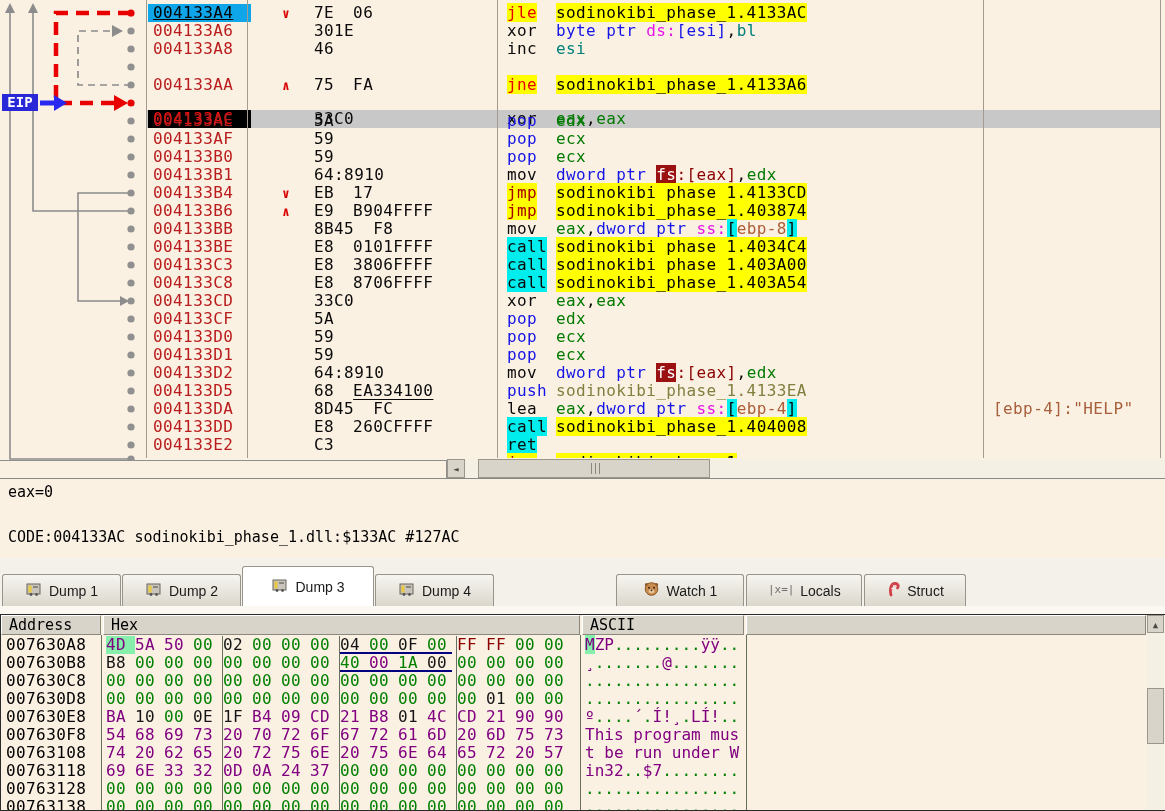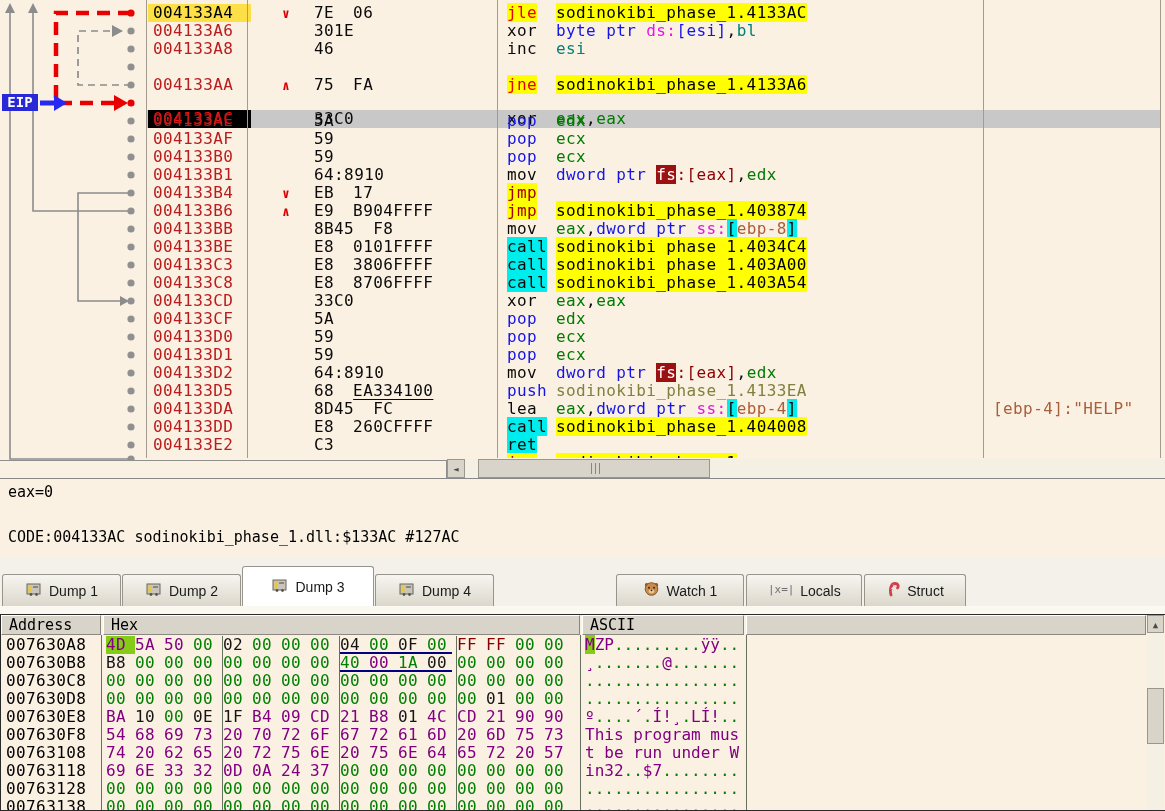--- a/index.html
+++ b/index.html
@@ -6,21 +6,21 @@
   body{width:1165px;height:811px;position:relative;background:#FBF1E3;
        font-family:"DejaVu Sans Mono",monospace;overflow:hidden;}
   .abs{position:absolute;}
   
   #disasm{left:0;top:0;width:1165px;height:478px;}
   #rows-clip{left:0;top:0;width:1165px;height:458px;overflow:hidden;}
   .drow{position:absolute;left:0;width:1165px;height:18px;font-size:16px;line-height:18px;letter-spacing:.4px;}
   .drow span{white-space:pre;}
   .selband{position:absolute;left:146px;width:1014px;top:0;height:18px;background:#C8C8C8;}
   .addr{position:absolute;left:148px;width:98px;color:#b91c1c;padding-left:5px;}
-  .addr.red{background:#fde047;color:#000;}
+  .addr.red{background:#0ea5e9;color:#000;text-decoration:underline;}
   .addr.eip{background:#000;color:#FF1010;}
   .chev{position:absolute;left:282px;width:16px;color:#D80000;font-weight:bold;font-size:13px;top:1px;}
   .bts{position:absolute;left:314px;color:#0a0a0a;word-spacing:9px;}
   .mn{position:absolute;left:507px;}
   .ops{position:absolute;left:556px;text-align:center;}
   .cmt{position:absolute;left:993px;color:#A8603C;}
   .ul{text-decoration:underline;text-underline-offset:3px;}
   .tk-k{color:#0a0a0a}.tk-b{color:#1414E6}.tk-g{color:#007A00}.tk-t{color:#00807A}
   .tk-mg{color:#E614E6}.tk-mr{color:#8B0000}.tk-ol{color:#808040}.tk-eb{color:#AD5C35}
   .tk-r{color:#E60000}.tk-jm{color:#A40000}
@@ -60,21 +60,21 @@
      font-size:15px;line-height:18px;padding-left:7px;color:#000;}
   .dumprow{position:absolute;left:0;width:1146px;height:18px;font-size:16px;line-height:18px;}
   .daddr{position:absolute;left:6px;color:#000;letter-spacing:.4px;}
   .dhex{position:absolute;left:106px;top:0;height:18px;}
   .hgrp{display:inline-block;width:117px;height:18px;vertical-align:top;box-sizing:border-box;}
   .hsep{border-right:1px solid #66705F;}
   .g-ul{background:linear-gradient(#000080,#000080) 0 16px/112px 2px no-repeat;}
   .hgrp span{display:inline-block;width:29px;letter-spacing:.4px;}
   .dascii{position:absolute;left:585px;top:0;}
   .cg{color:#008000}.cp{color:#800080}.ck{color:#141414}.cm2{color:#8B0000}
-  .csel{background:#84cc16}
+  .csel{background:#86efac}
   .dcol{position:absolute;top:9px;height:196px;width:1px;background:#66705F;}
 </style>
 </head>
 <body>
 
 <div id="disasm" class="abs">
 
   <svg id="graph" class="abs" width="146" height="461" viewBox="0 0 146 461">
 
     <g>
@@ -193,20 +193,21 @@
         <span class="addr">004133B1</span>
         <span class="bts"><span>64:8910</span></span>
         <span class="mn"><span class="tk-k">mov</span></span>
         <span class="ops"><span class="tk-b">dword ptr </span><span class="tk-fs">fs</span><span class="tk-mr">:[eax]</span><span class="tk-k">,</span><span class="tk-g">edx</span></span>
       </div>
       <div class="drow" style="top: 184px;">
         <span class="addr">004133B4</span>
         <span class="chev">∨</span>
         <span class="bts"><span>EB 17</span></span>
         <span class="mn"><span class="tk-jm bg-y">jmp</span></span>
+        <span class="ops"><span class="bg-y">sodinokibi_phase_1.4133CD</span></span>
       </div>
       <div class="drow" style="top: 202px;">
         <span class="addr">004133B6</span>
         <span class="chev">∧</span>
         <span class="bts"><span>E9 B904FFFF</span></span>
         <span class="mn"><span class="tk-jm bg-y">jmp</span></span>
         <span class="ops"><span class="bg-y">sodinokibi_phase_1.403874</span></span>
       </div>
       <div class="drow" style="top: 220px;">
         <span class="addr">004133BB</span>

